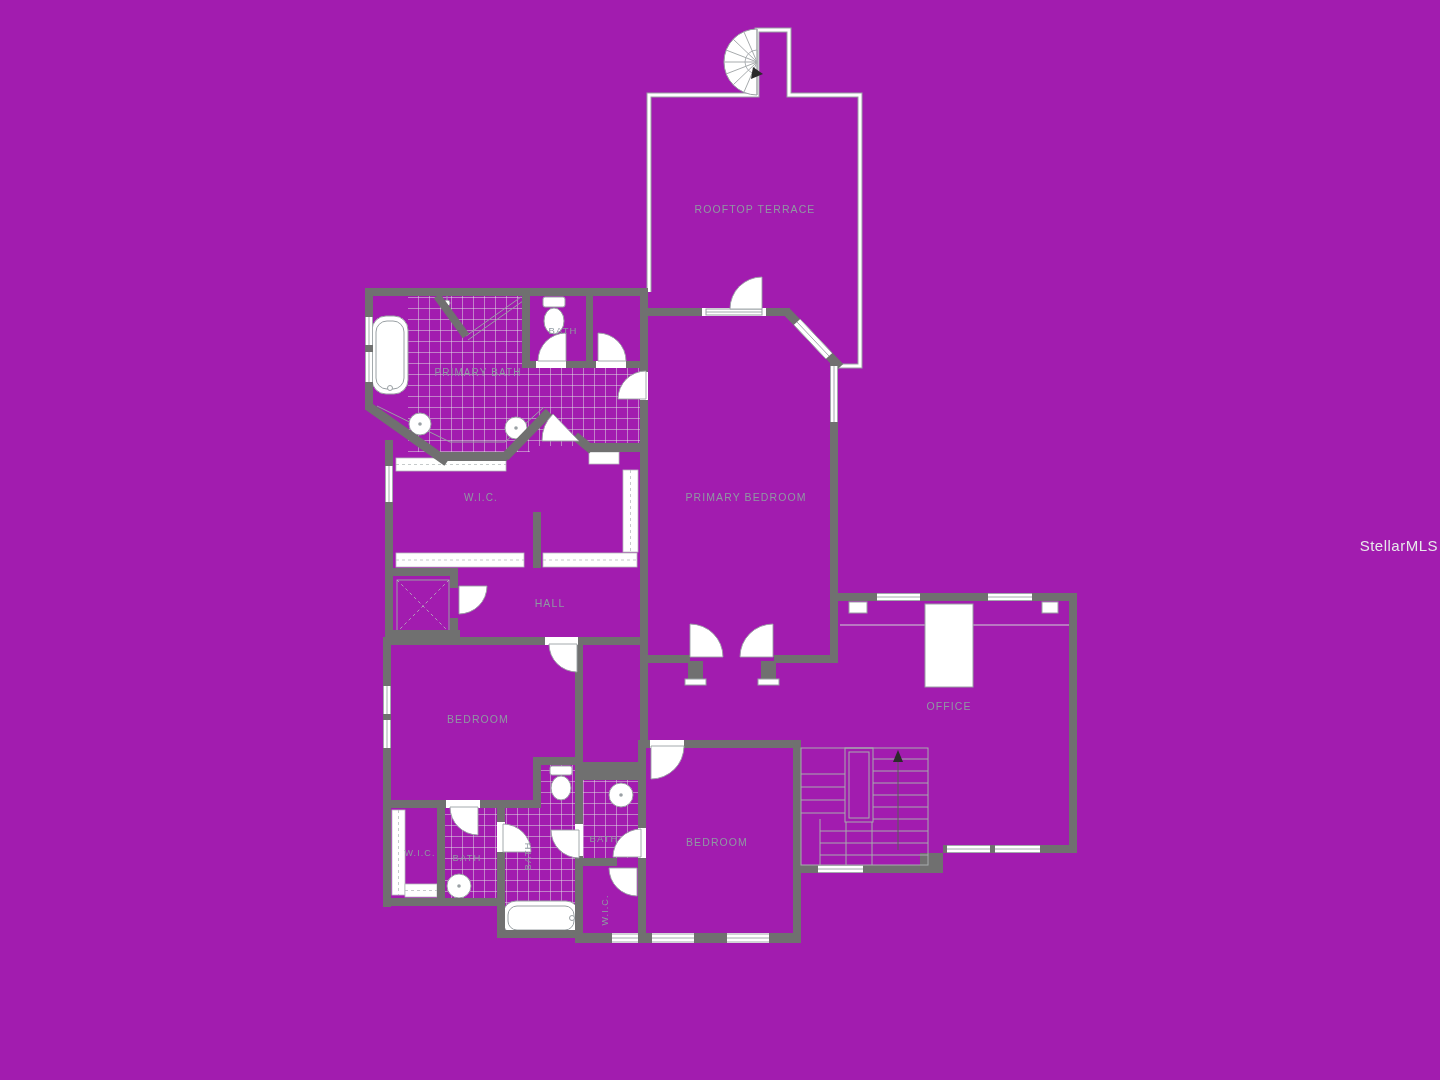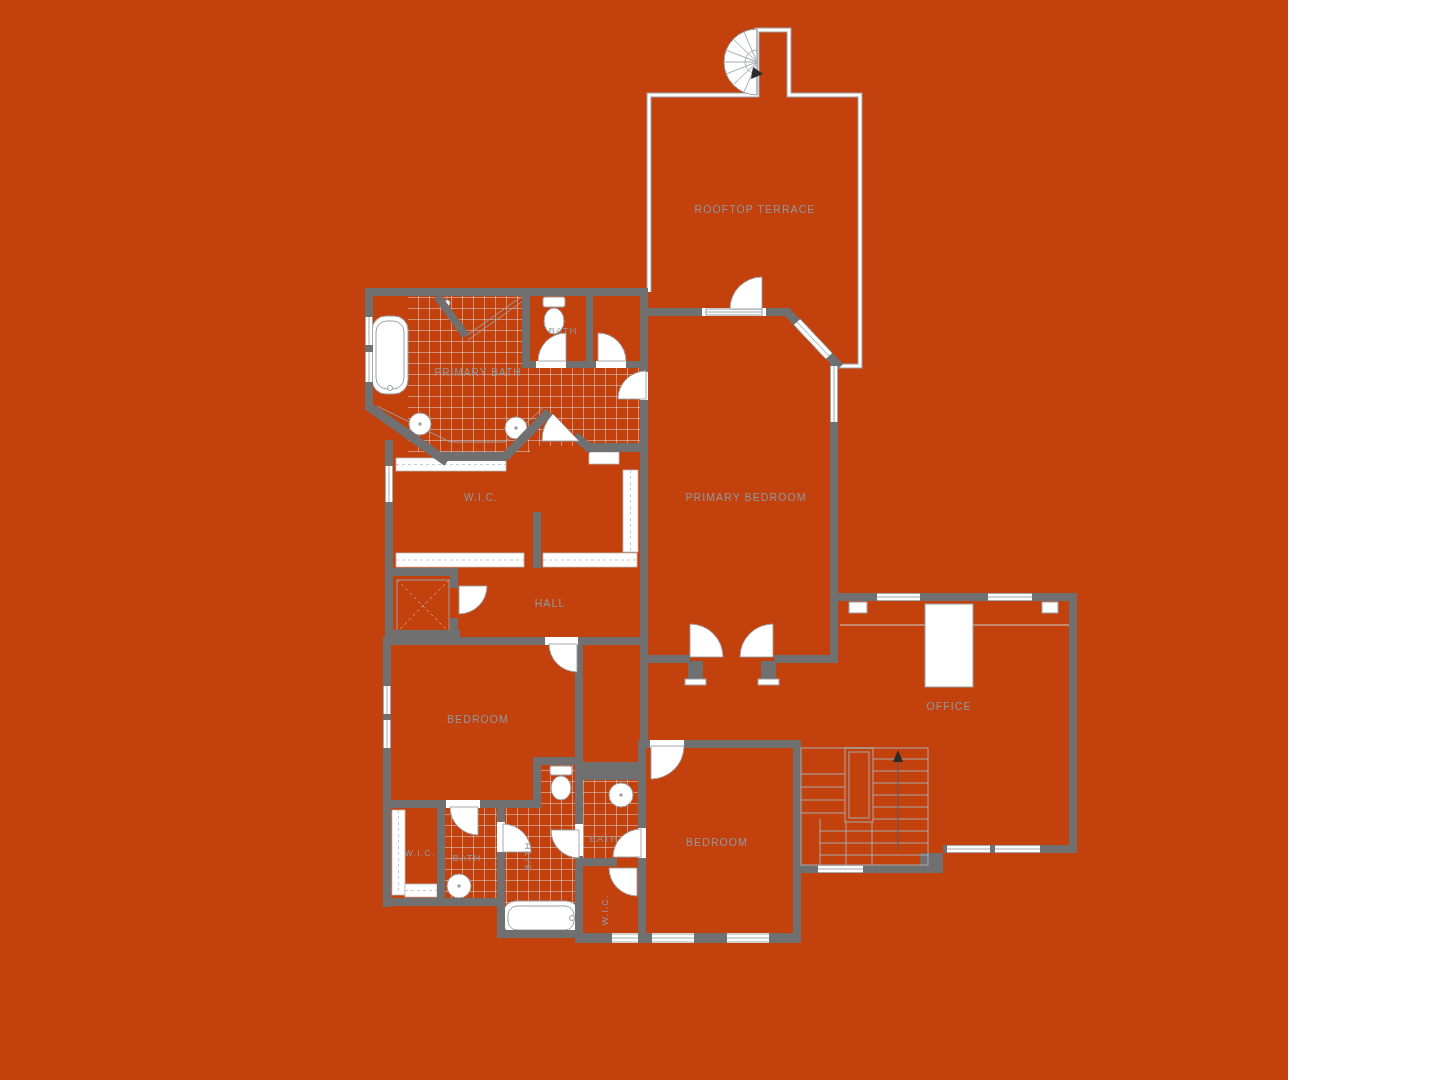--- a/index.html
+++ b/index.html
@@ -1,16 +1,16 @@
 <!DOCTYPE html>
 <html><head>
 <meta charset="utf-8">
 <style>
   html,body{margin:0;padding:0;background:#ffffff;}
-  .canvas{position:relative;width:1288px;height:1080px;background:#c2410c;overflow:hidden;}
+  .canvas{position:relative;width:1440px;height:1080px;background:#a21caf;overflow:hidden;}
   svg{display:block;}
   .room-label{fill:#8f99a2;font-family:"Liberation Sans",sans-serif;letter-spacing:1.1px;text-anchor:middle;}
   .watermark{fill:#e8e9eb;font-family:"Liberation Sans",sans-serif;font-size:15px;letter-spacing:0.5px;text-anchor:end;}
   .wall{fill:#707070;}
   .thin{stroke:#9aa0a4;stroke-width:1;fill:none;}
   .fix{stroke:#9aa0a4;stroke-width:1;fill:#ffffff;}
   .door{stroke:#9aa0a4;stroke-width:0.9;fill:#ffffff;}
   .shelf{stroke:#b8bcbe;stroke-width:0.8;fill:#ffffff;}
   .dash{stroke:#b8bcbe;stroke-width:0.8;fill:none;stroke-dasharray:3 3;}
   .winline{stroke:#9aa0a4;stroke-width:0.9;}

